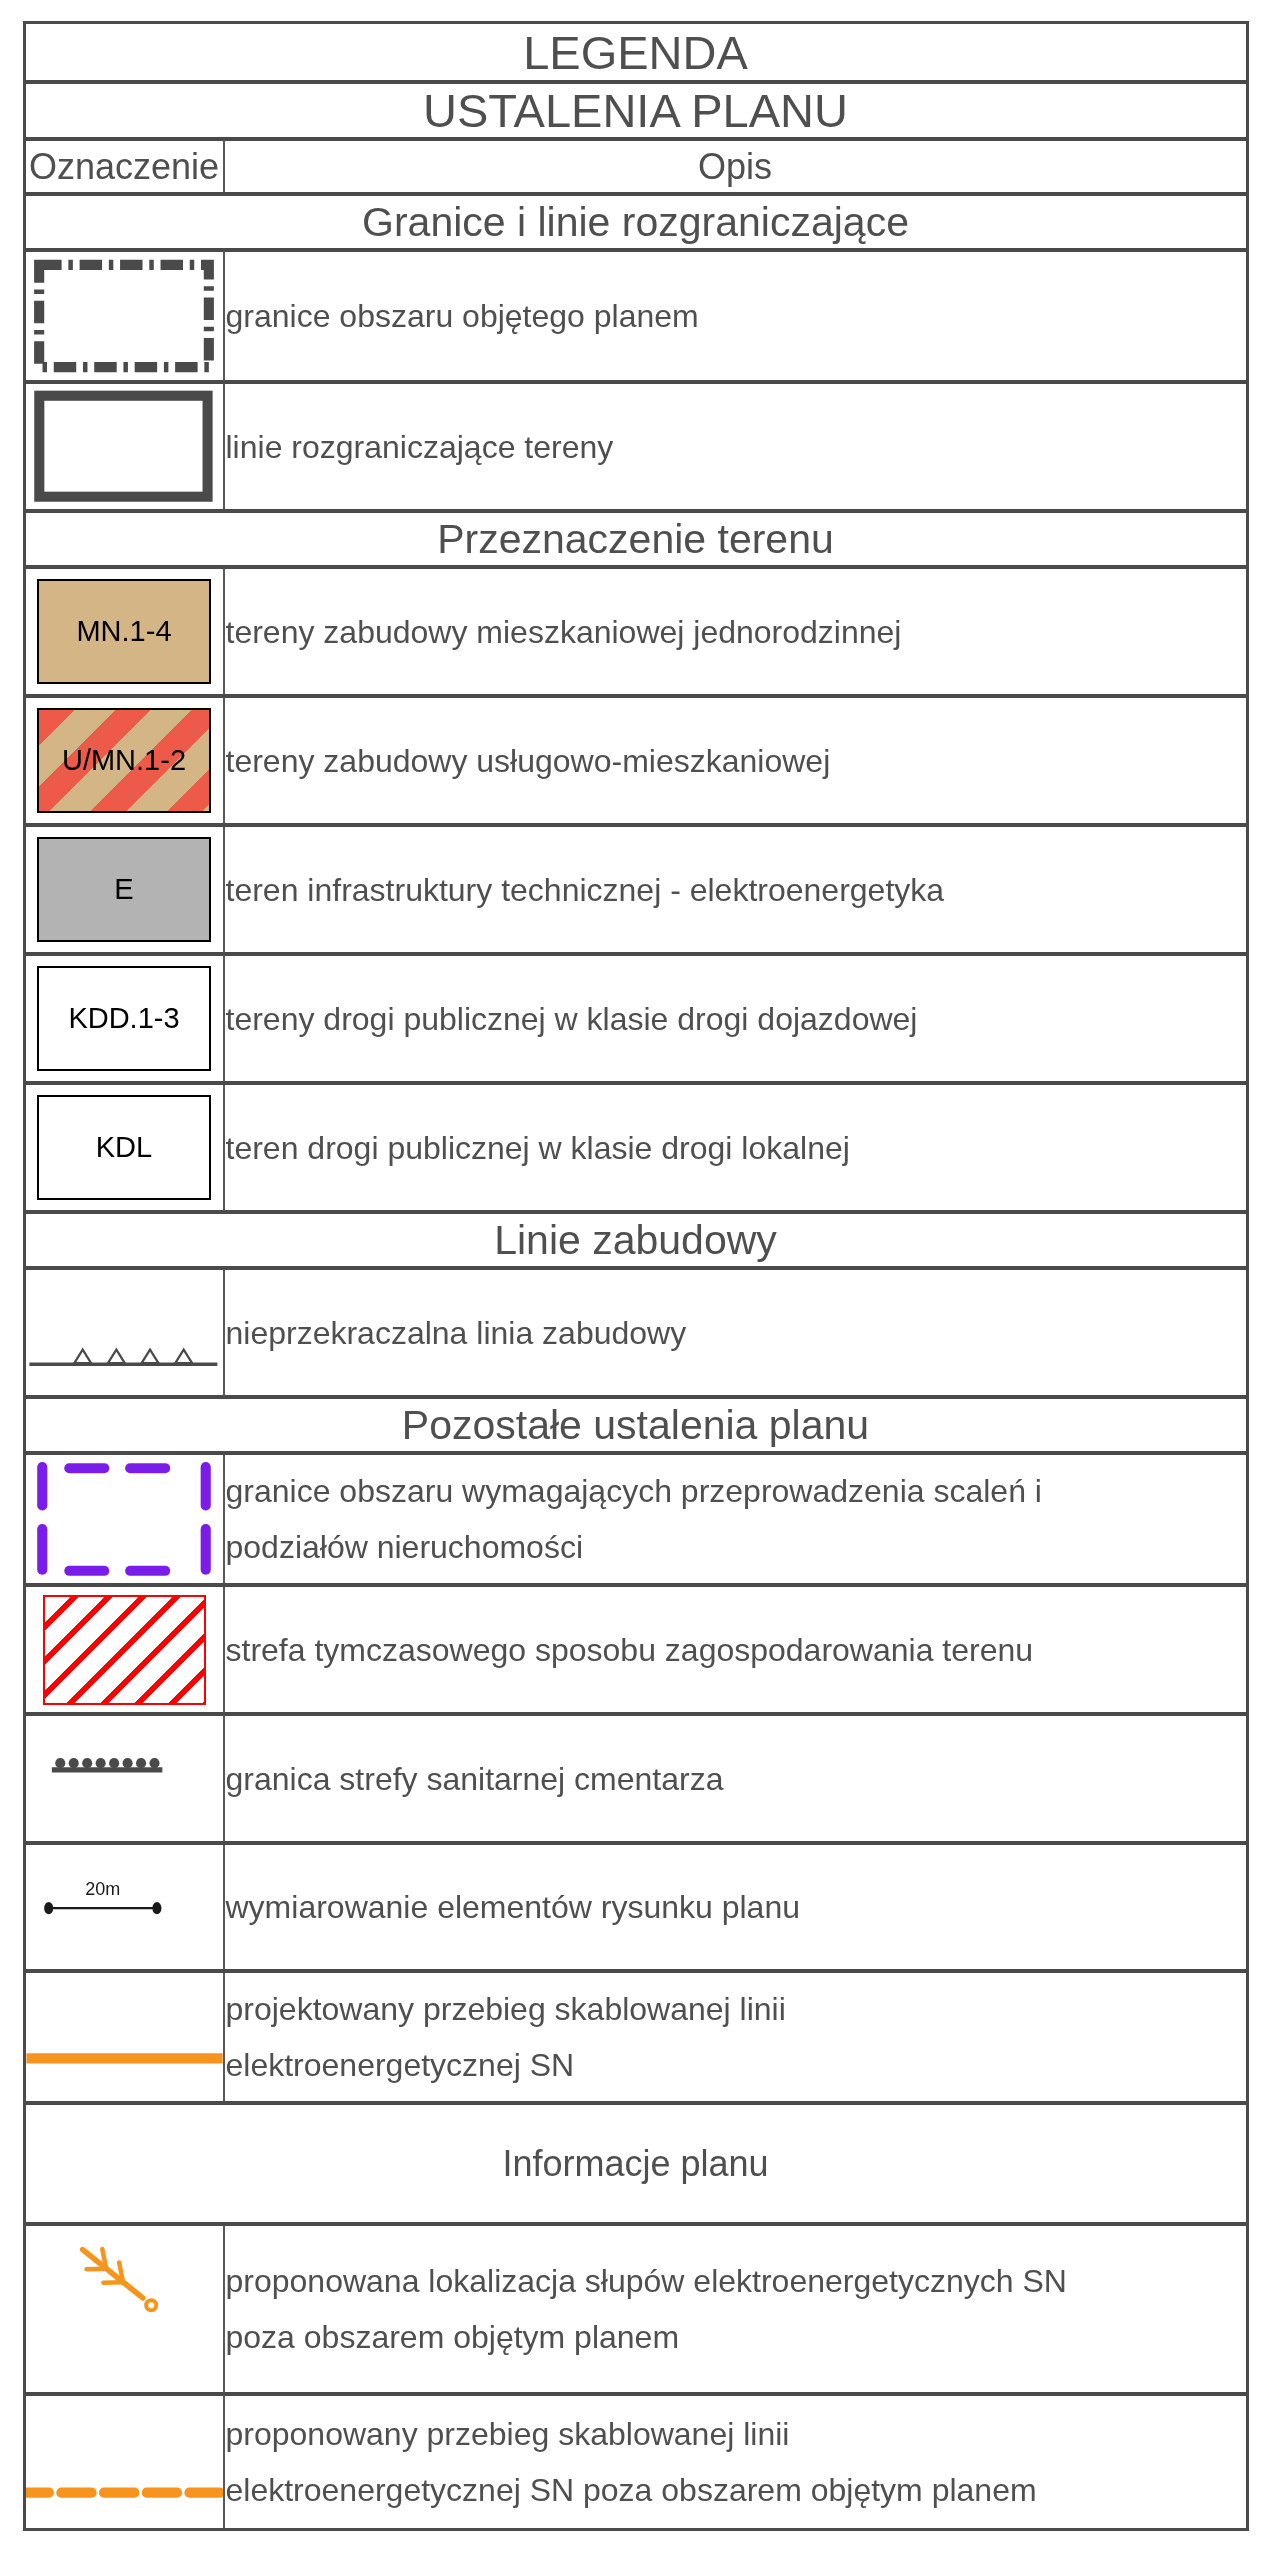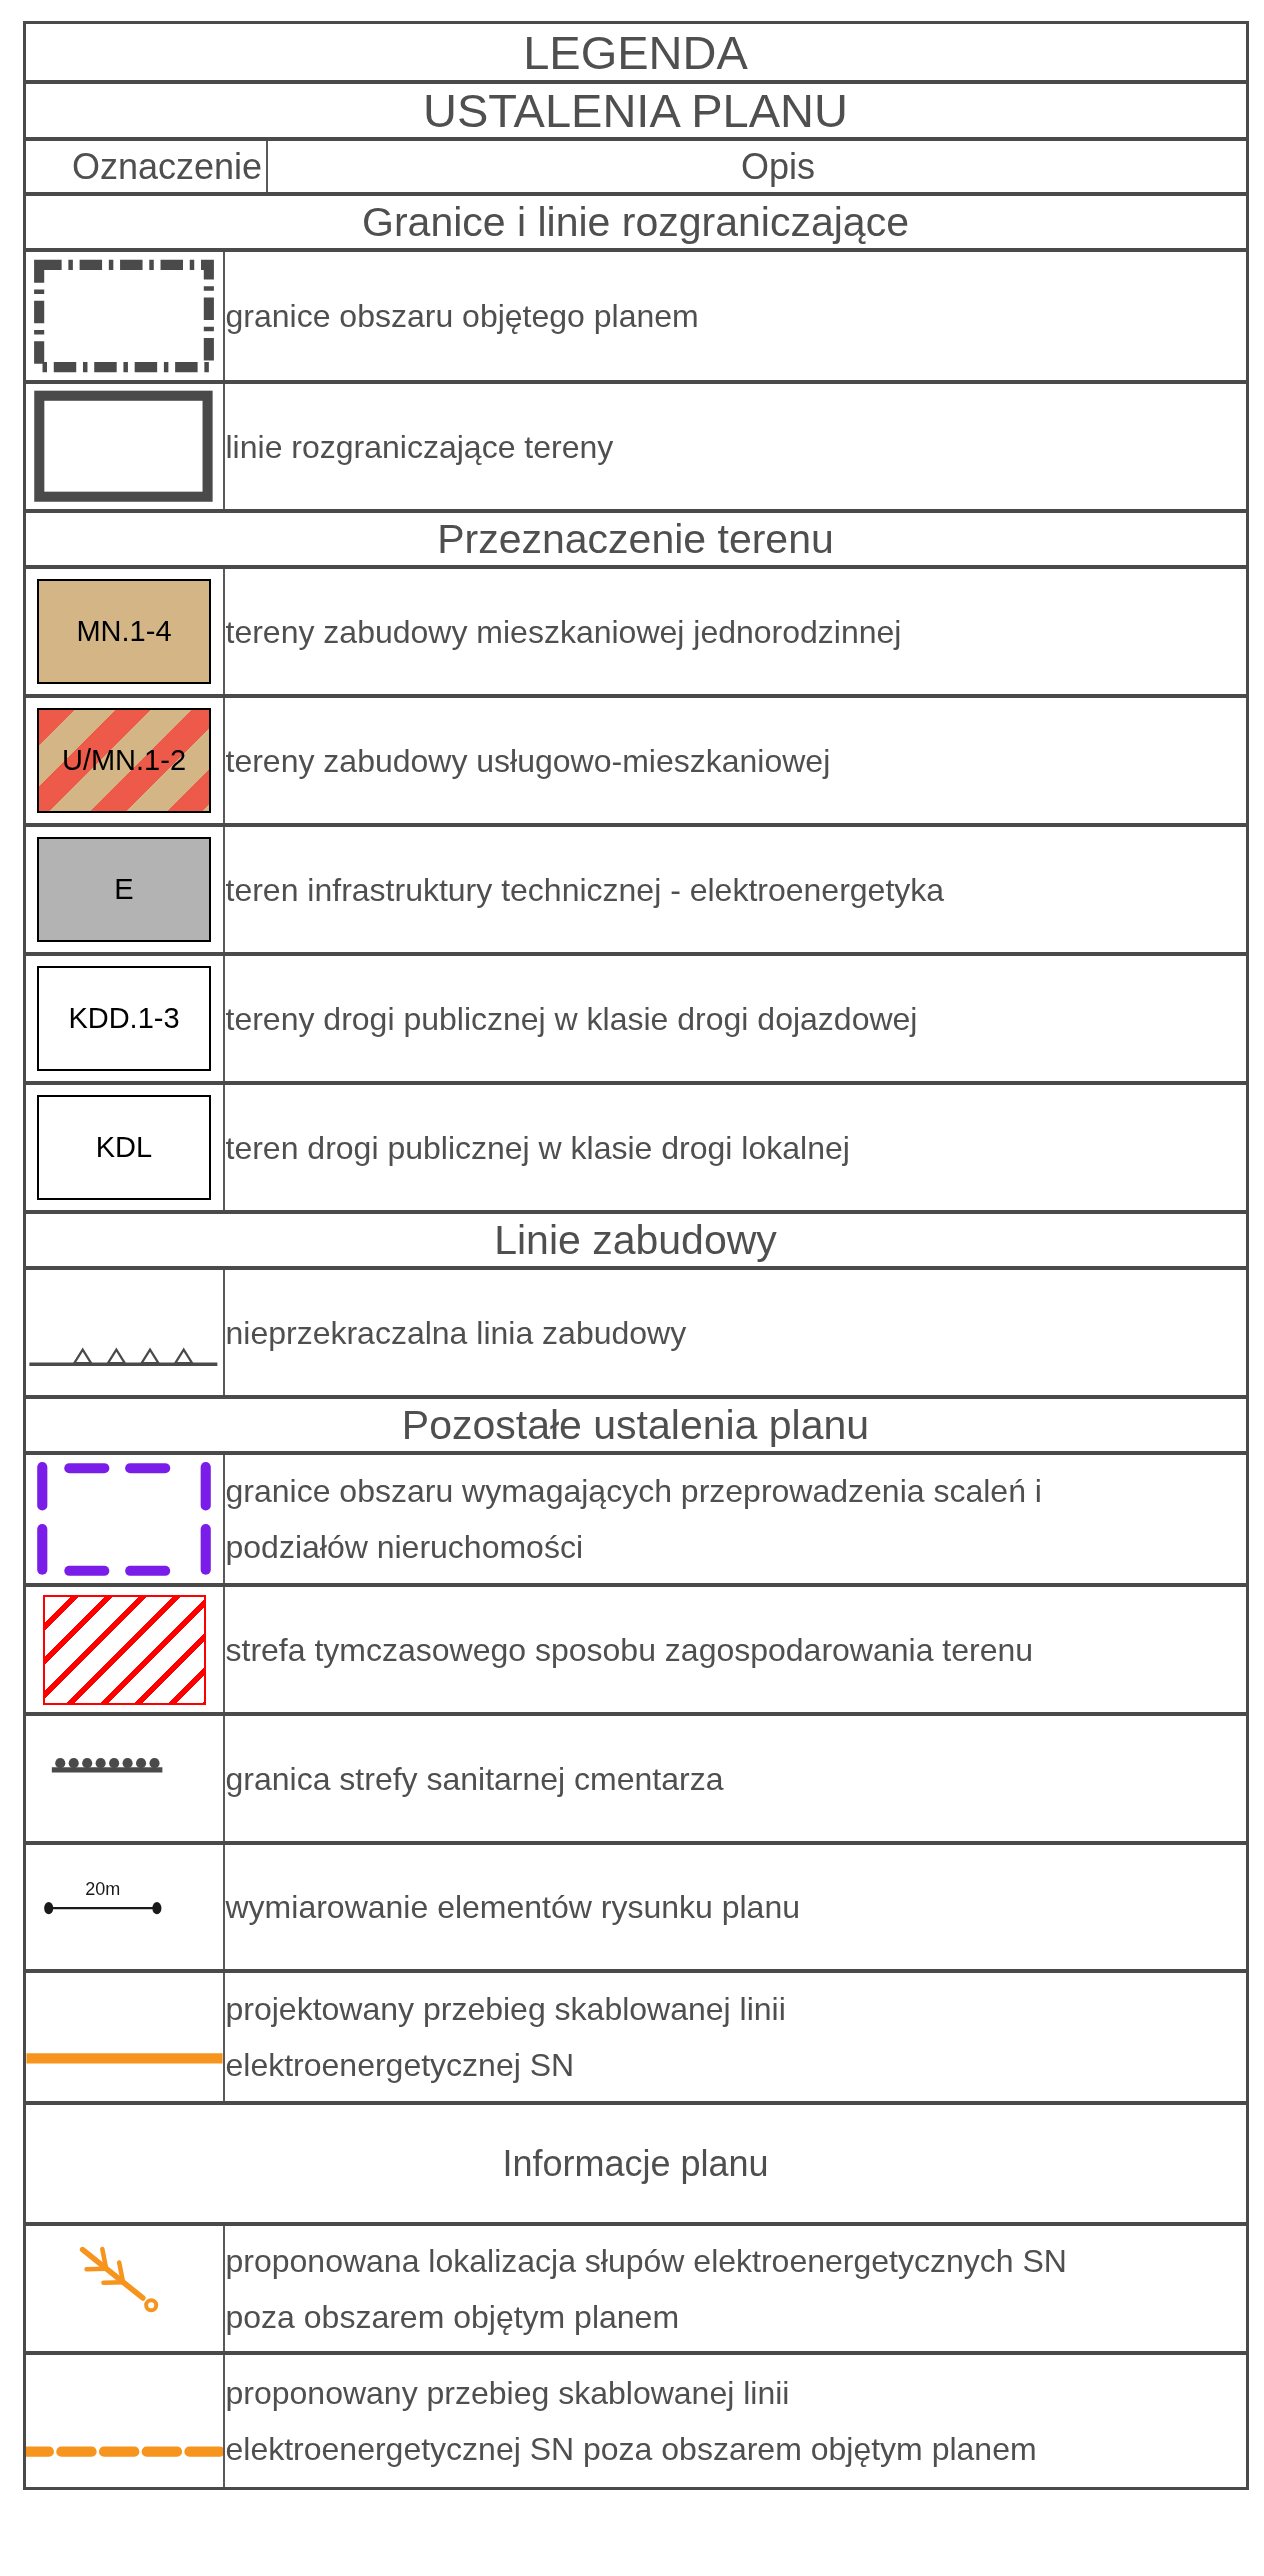--- a/index.html
+++ b/index.html
@@ -7,21 +7,21 @@
         font-family:"Liberation Sans","DejaVu Sans",sans-serif;}
   .legend{position:absolute;left:22.5px;top:21.4px;width:1220px;
           border:3.4px solid #4a4a4a;background:#84cc16;}
   .row{display:flex;border-bottom:4.5px solid #4a4a4a;box-sizing:border-box;
        align-items:stretch;background:#fff;}
   .row:last-child{border-bottom:none;}
   .full{flex:1;display:flex;align-items:center;justify-content:center;
         font-size:41px;color:#4f4f4f;}
   .title-text{font-size:47px;color:#4f4f4f;}
   .info-text{font-size:36px;color:#4f4f4f;}
-  .colhead{font-size:36px;color:#4f4f4f;padding-left:43px;}
+  .colhead{font-size:36px;color:#4f4f4f;}
   .sym{flex:0 0 197px;width:197px;border-right:2.3px solid #595959;
        position:relative;display:flex;align-items:center;justify-content:center;}
   .desc{flex:1;display:flex;align-items:center;padding-left:1px;padding-right:5.6px;
         font-size:32px;color:#4f4f4f;white-space:pre-line;line-height:1.75;}
   .swatch{width:174px;height:105px;border:2.3px solid #000;box-sizing:border-box;
           display:flex;align-items:center;justify-content:center;
           font-size:29px;color:#000;}
   .swatch-mn{background:#d4b586;}
   .swatch-umn{background:repeating-linear-gradient(135deg,#ed5a4a 0 25px,#d4b586 25px 54px);}
   .swatch-e{background:#b3b3b3;}
@@ -205,21 +205,21 @@
       </svg>
     </div>
     <div class="desc">projektowany przebieg skablowanej linii
 elektroenergetycznej SN</div>
   </div>
 
   <div class="row" style="height:121px">
     <div class="full info-text">Informacje planu</div>
   </div>
 
-  <div class="row" style="height:129px">
+  <div class="row" style="height:170px">
     <div class="sym">
       <svg class="symsvg" width="197" height="127" viewBox="0 0 349 226">
         <g stroke="#f7941d" stroke-linecap="round" fill="none">
           <line x1="100" y1="42" x2="207" y2="128" stroke-width="10"></line>
           <line x1="142" y1="76" x2="135" y2="41" stroke-width="8"></line>
           <line x1="142" y1="76" x2="107" y2="77" stroke-width="8"></line>
           <line x1="172" y1="100" x2="165" y2="65" stroke-width="8"></line>
           <line x1="172" y1="100" x2="137" y2="101" stroke-width="8"></line>
           <circle cx="222" cy="141" r="9" stroke-width="7" fill="#fff"></circle>
         </g>

